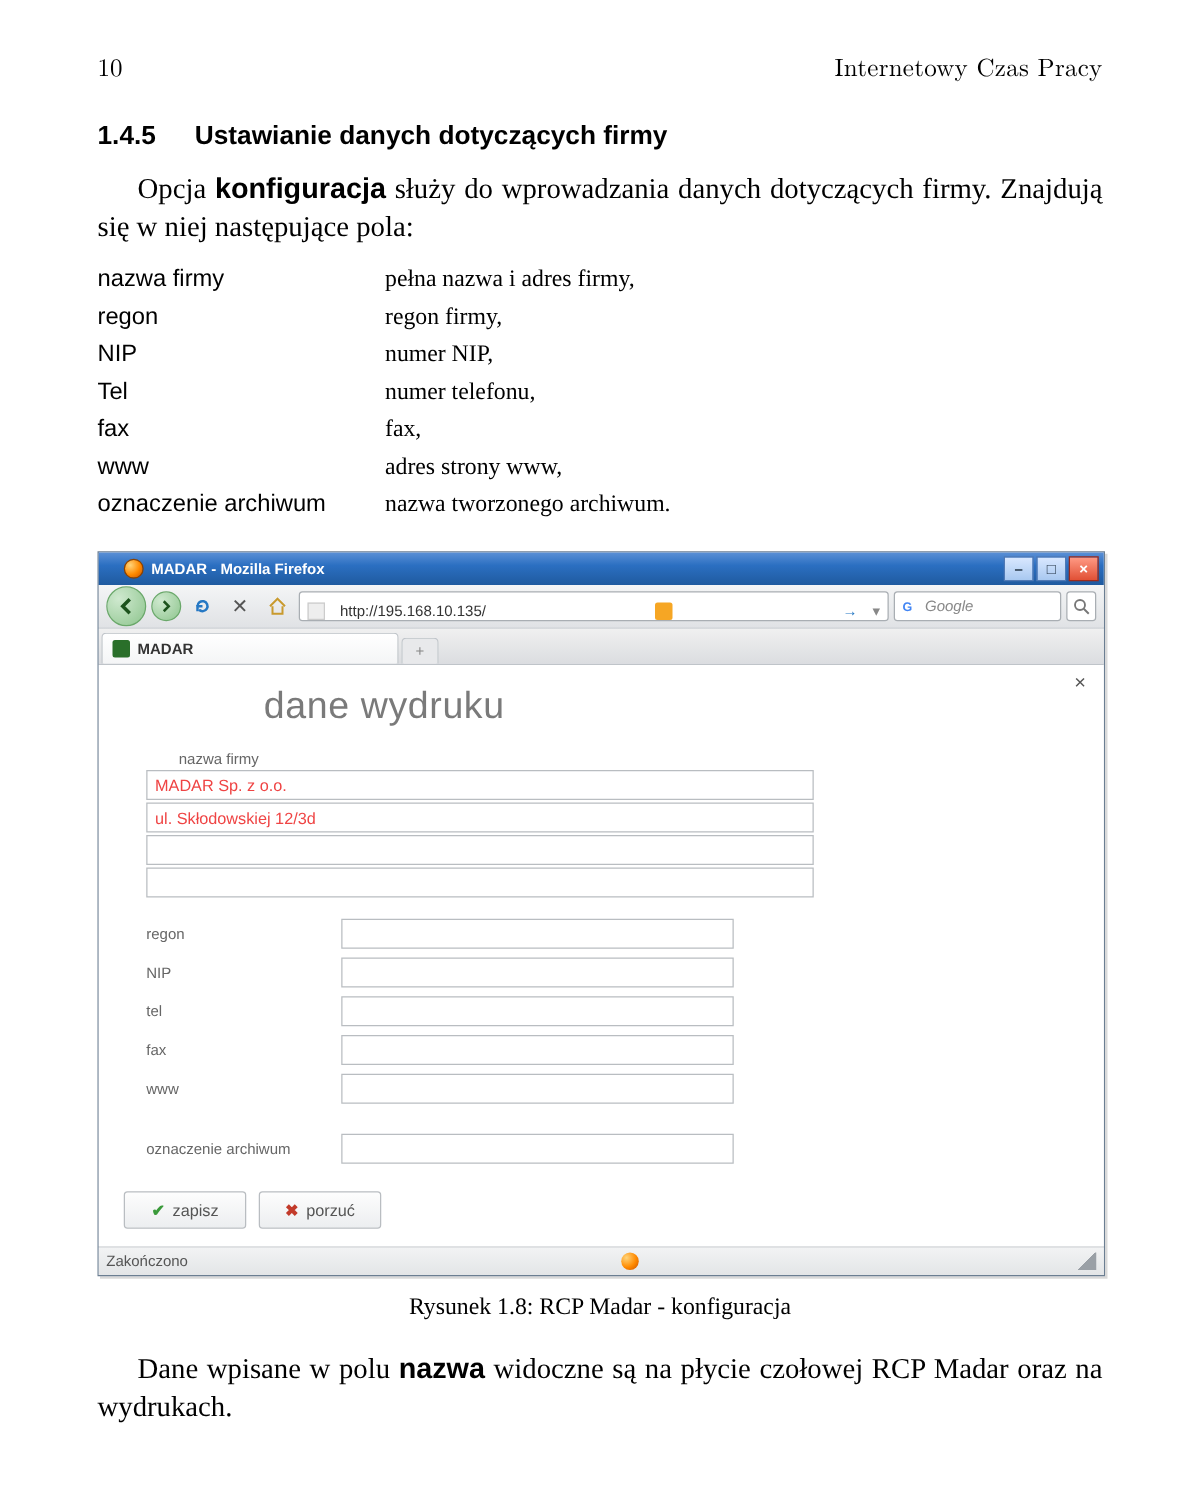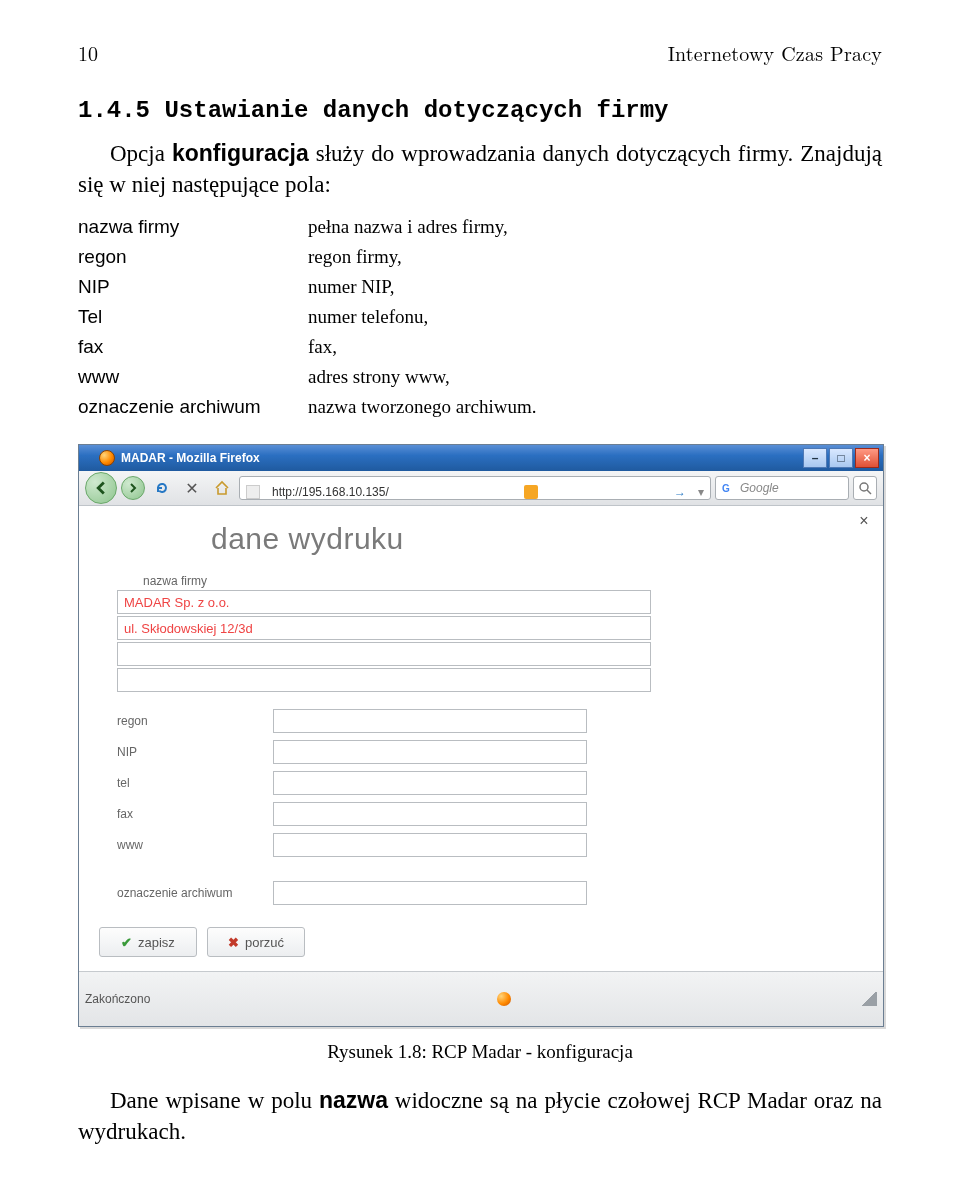--- a/index.html
+++ b/index.html
@@ -20,23 +20,23 @@
     justify-content: space-between;
     font-size: 20px;
     font-family: "cmr", "Latin Modern Roman", "Times New Roman", serif;
     margin-bottom: 5px;
   }
   .running-head .title {
     letter-spacing: 0.2px;
   }
   
   h3.sect {
-    font-family: Liberation Mono, monospace;
+    font-family: Liberation Sans, sans-serif;
     font-weight: bold;
-    font-size: 24px;
+    font-size: 21px;
     margin: 30px 0 14px 0;
   }
   .num {
     display: inline-block;
     min-width: 72px;
   }
   
   p.body {
     font-size: 23px;
     line-height: 1.35;
@@ -254,21 +254,21 @@
     font-size: 13px; color:#555;
   }
   .toolbtn .chk { color:#3a9a3a; font-weight:bold; }
   .toolbtn .xx { color:#c23a2a; font-weight:bold; }
   
   .statusbar {
     height: 22px;
     background: linear-gradient(#f2f3f4,#e3e5e7);
     border-top: 1px solid #c6cace;
     display:flex; align-items:center;
-    padding: 16px 6px;
+    padding: 0 6px;
     gap: 8px;
     color:#555;
   }
   .statusbar .grip {
     margin-left:auto; width:16px;height:14px;
     background:
       linear-gradient(135deg, transparent 50%, #9aa0a6 50%);
   }
   .statusbar .ff2 { width:14px;height:14px;border-radius:50%;
     background: radial-gradient(circle at 30% 30%, #ffd47a,#ff8a00 55%,#c84e00);
@@ -381,20 +381,27 @@
           <span>Google</span>
         </div>
         <div class="mag">
           <svg width="14" height="14" viewBox="0 0 14 14">
               <circle cx="6" cy="6" r="4" fill="none" stroke="#777" stroke-width="1.5"></circle>
               <line x1="9" y1="9" x2="13" y2="13" stroke="#777" stroke-width="1.5"></line>
             </svg>
         </div>
       </div>
 
+      <div class="tabstrip">
+        <div class="tab">
+          <span class="ico"></span>
+          <span>MADAR</span>
+        </div>
+        <div class="tab-plus">+</div>
+      </div>
 
       <div class="pagearea">
         <div class="close-x">×</div>
         <div class="form-title">dane wydruku</div>
 
         <div class="fld-label">nazwa firmy</div>
         <input class="txtinput" value="MADAR Sp. z o.o." style="">
         <input class="txtinput" value="ul. Skłodowskiej 12/3d" style="">
         <input class="txtinput" style="">
         <input class="txtinput" style="">

